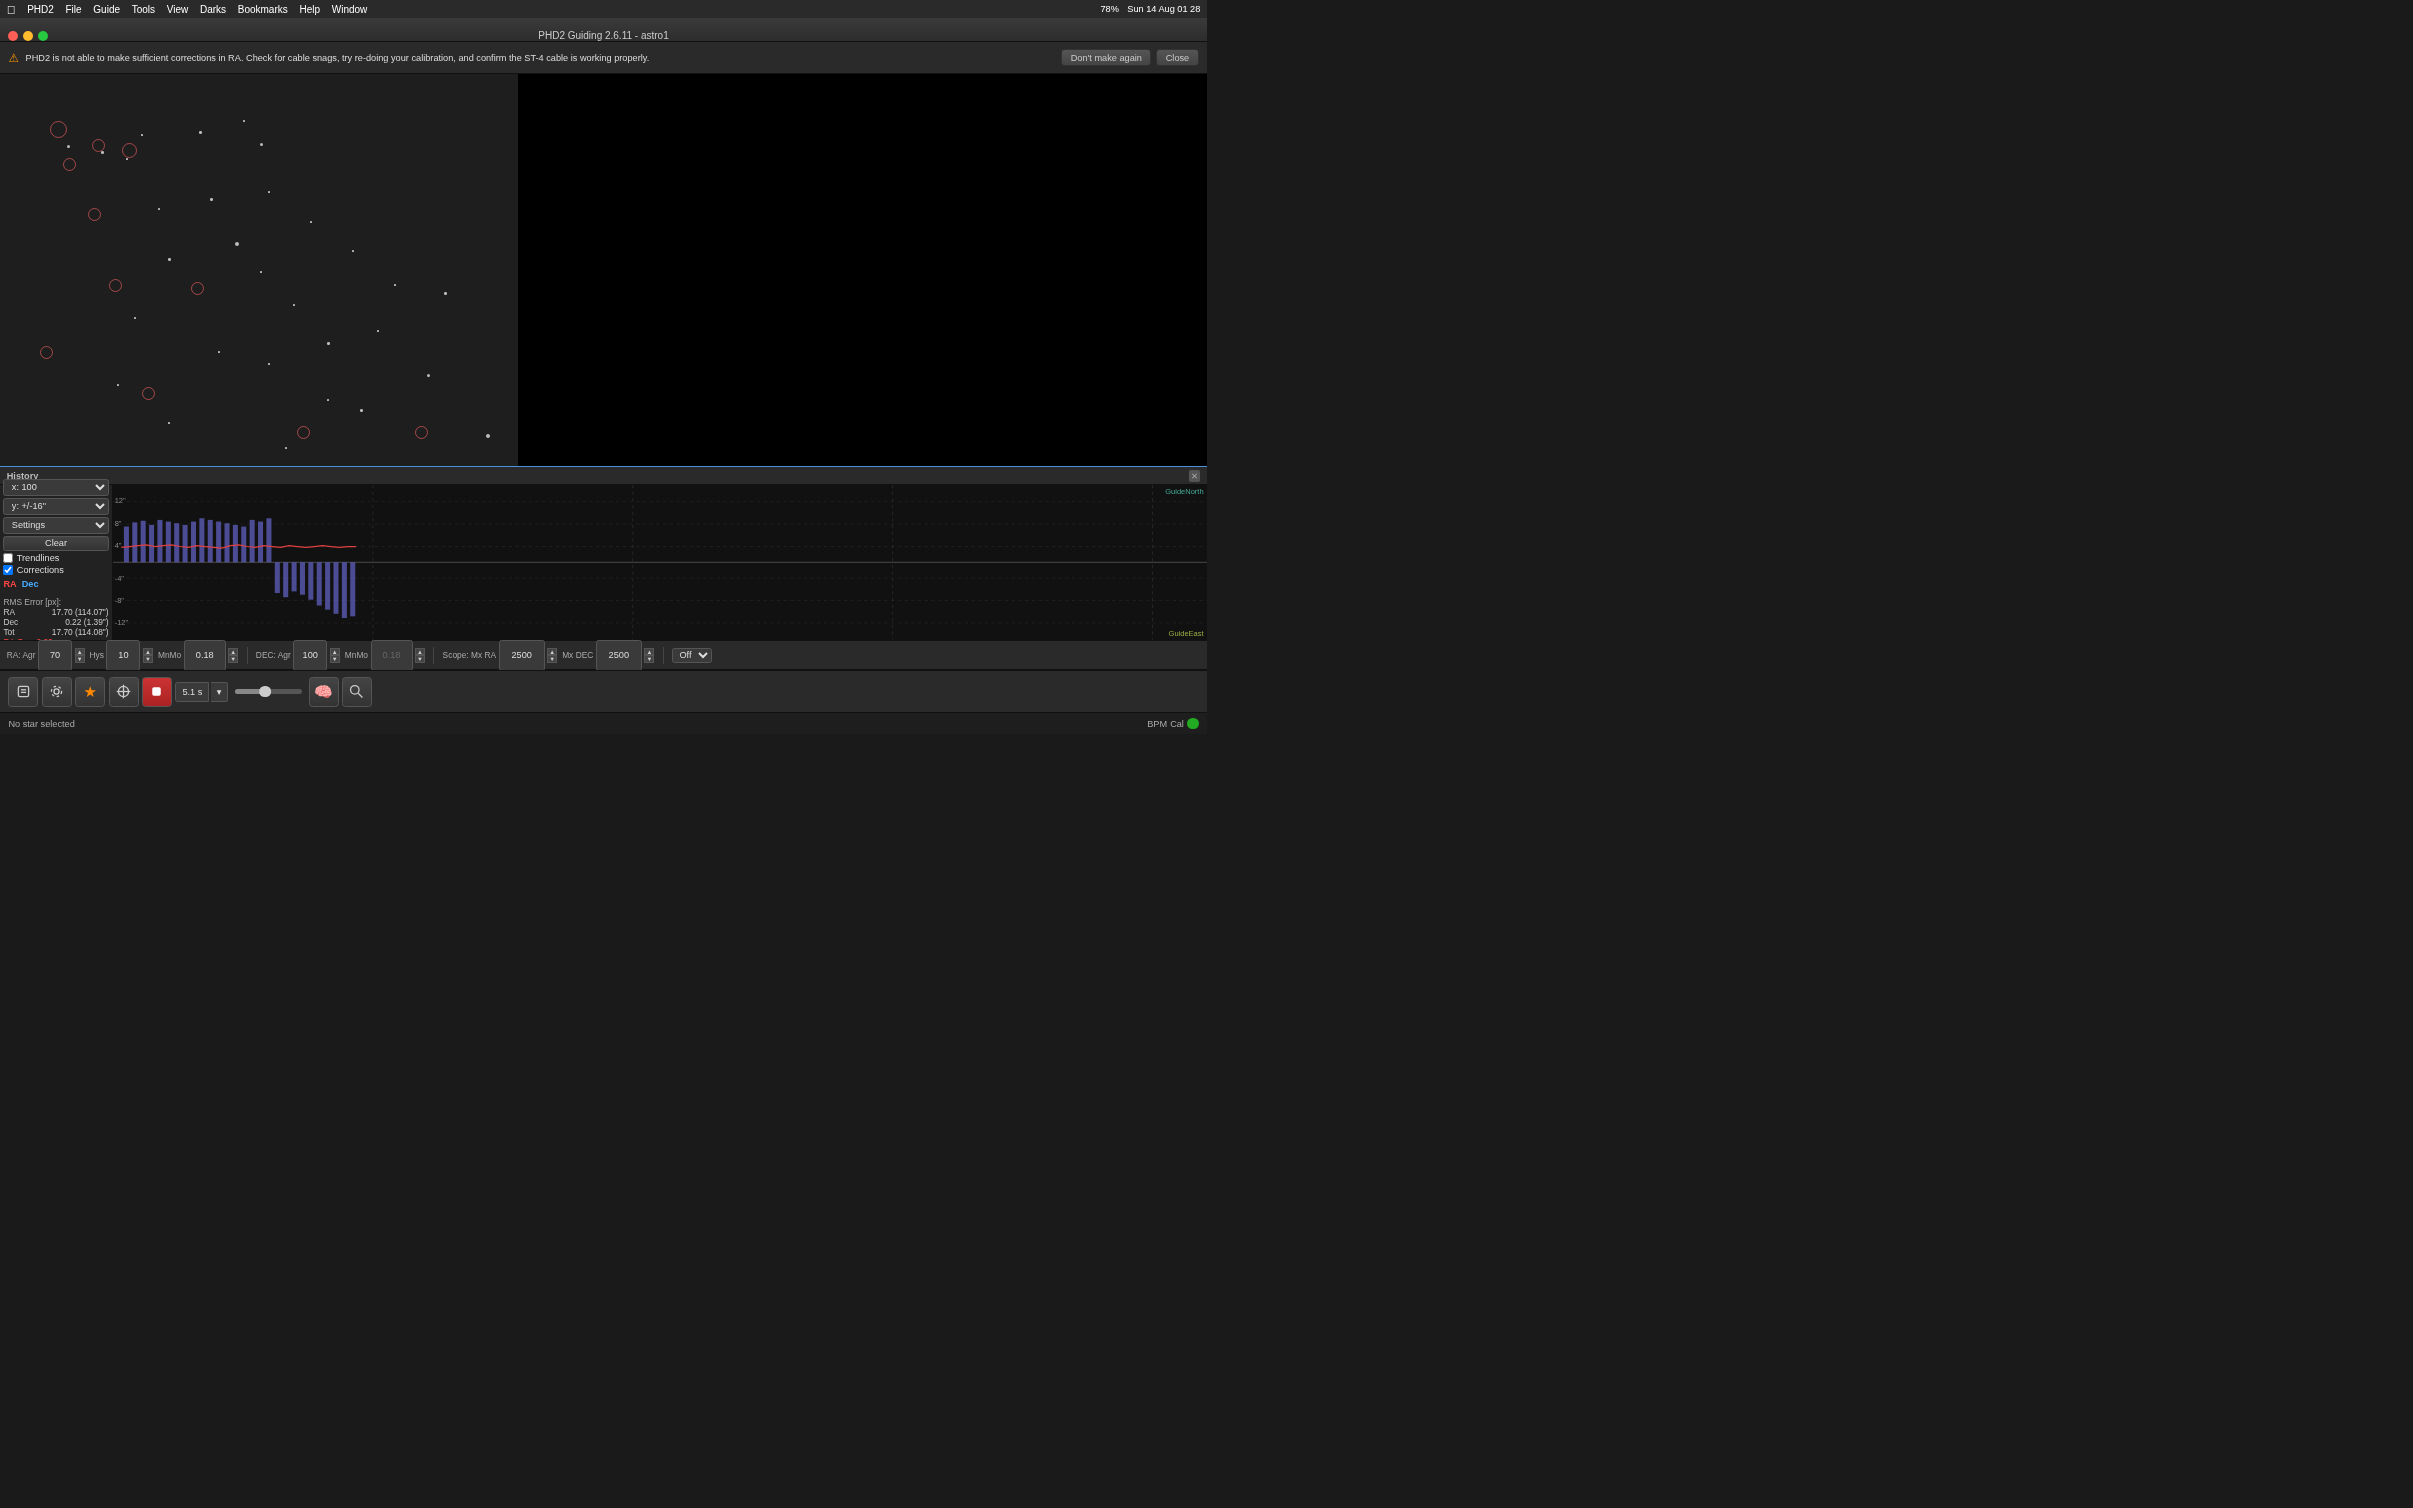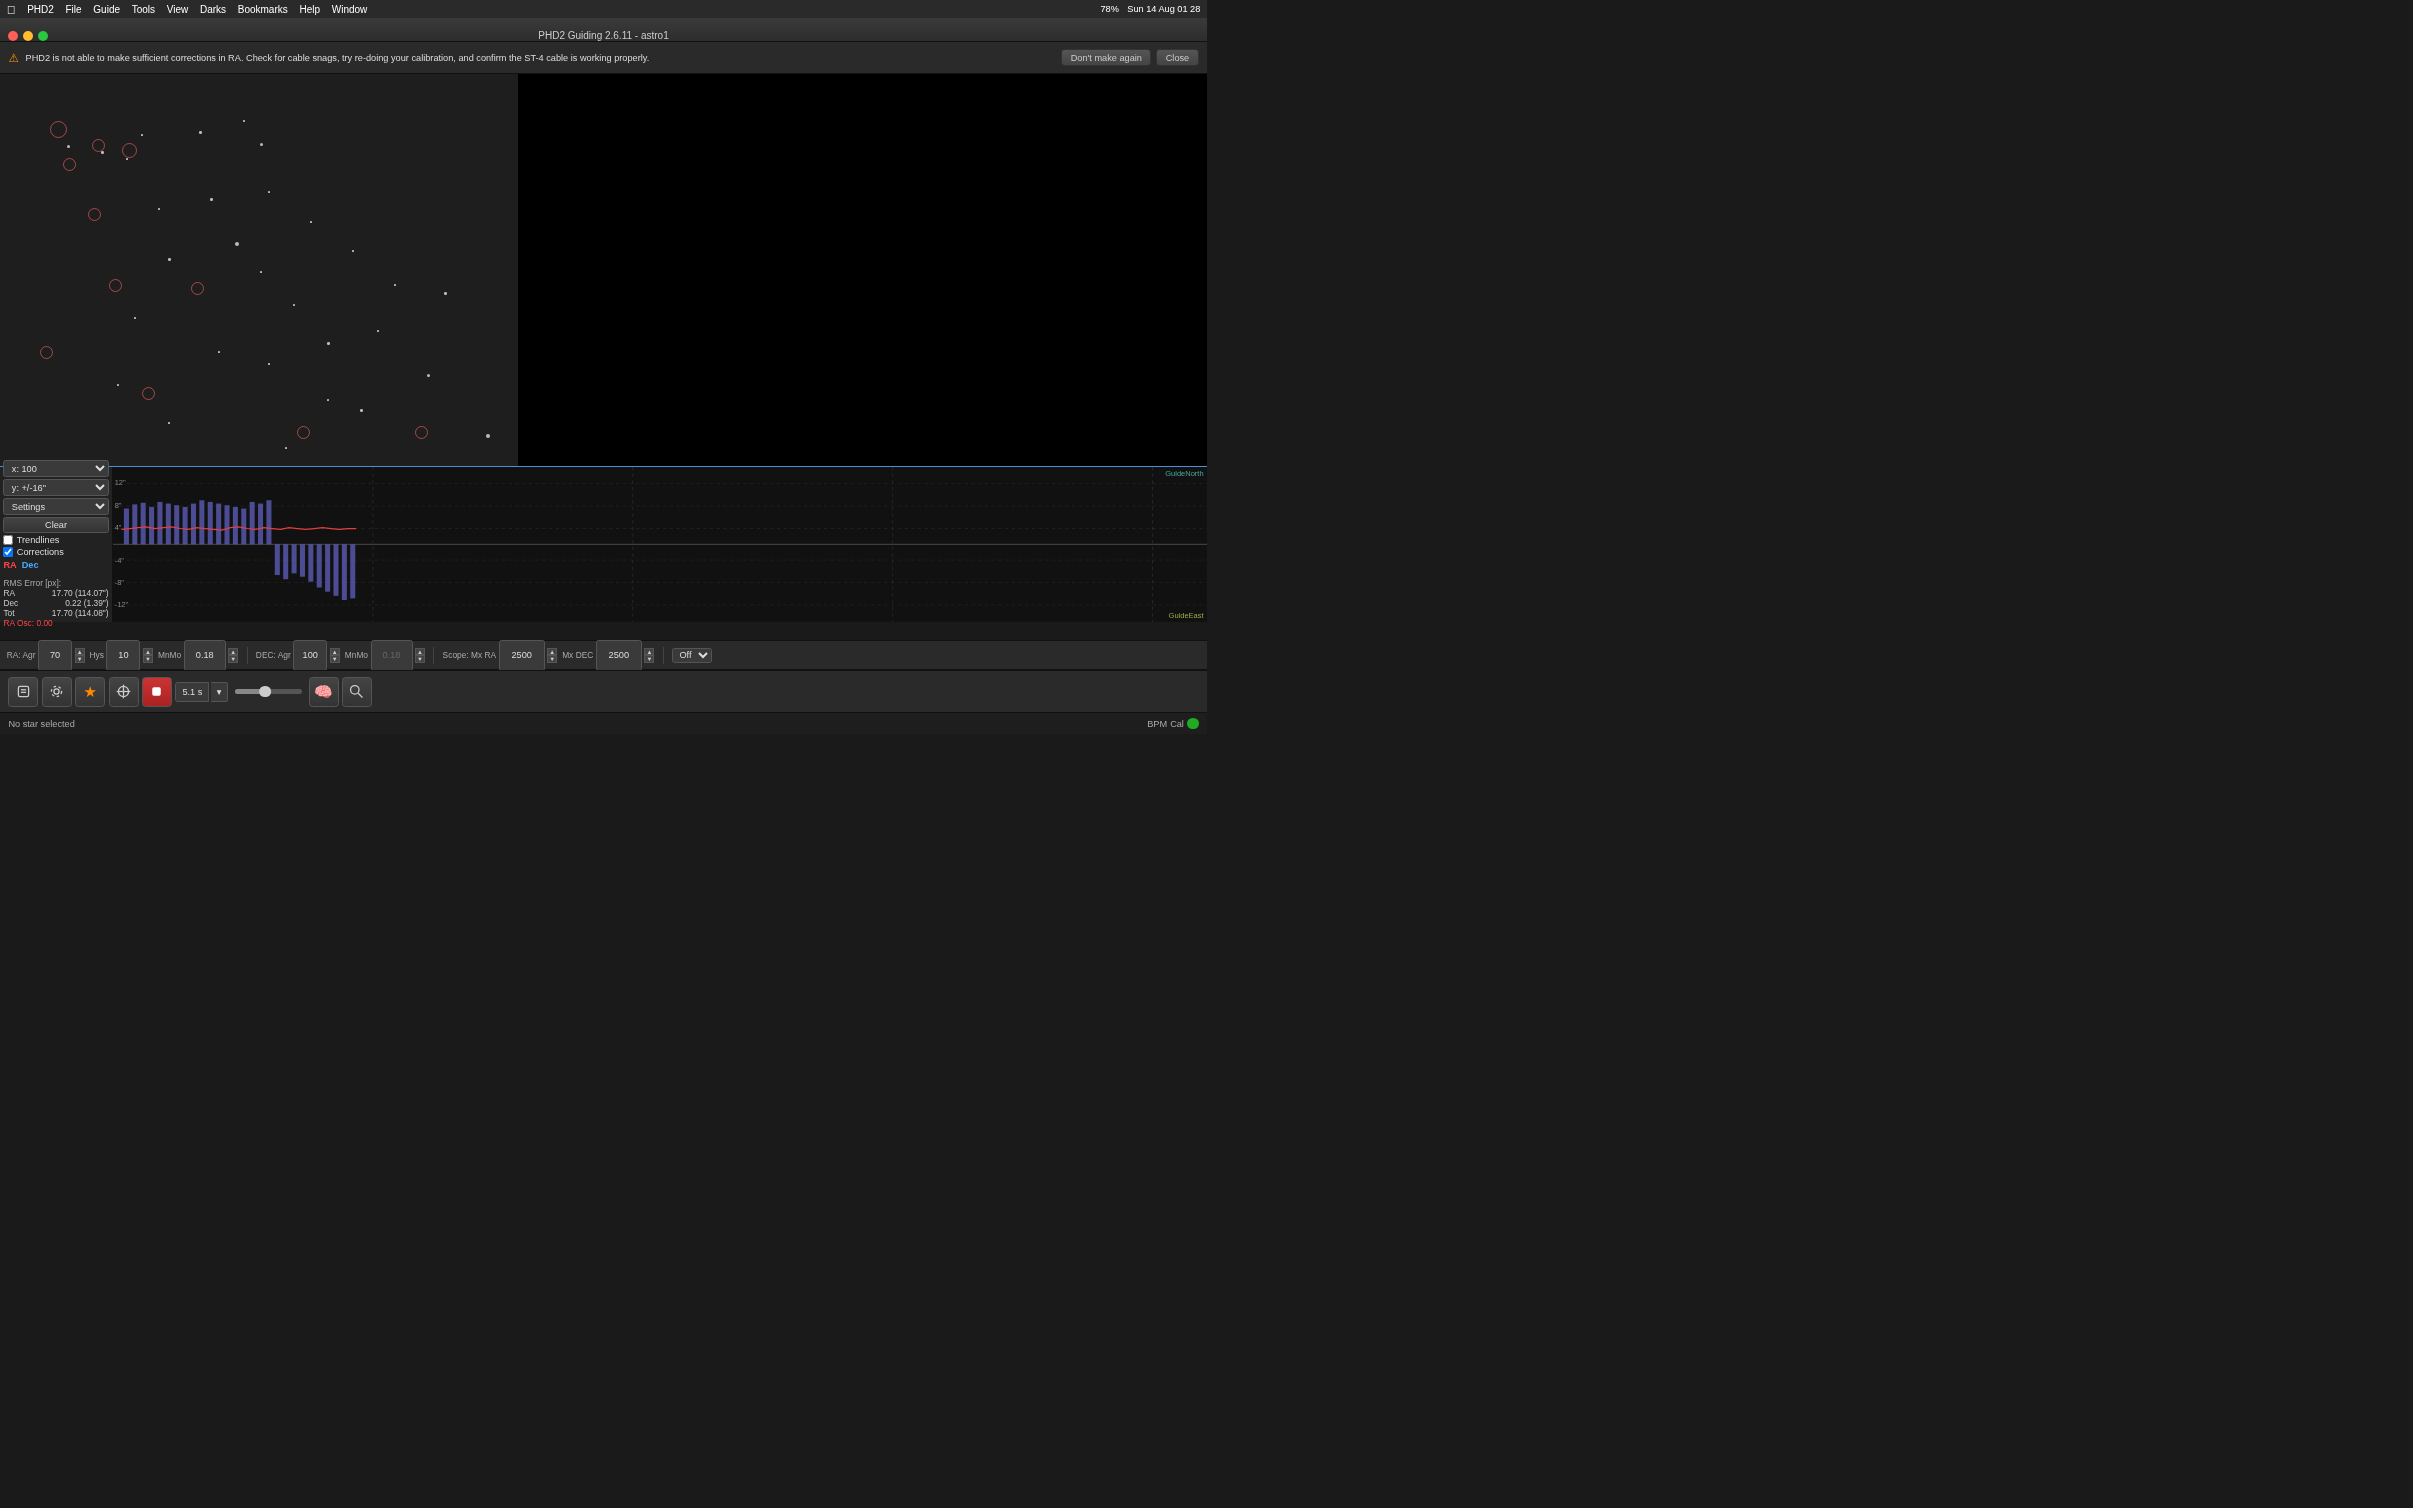--- a/index.html
+++ b/index.html
@@ -463,20 +463,24 @@
       <div class="circle-marker" style="width:13.4px;height:13.4px;top:313px;left:142px;"></div>
       <div class="circle-marker" style="width:13.4px;height:13.4px;top:352px;left:297px;"></div>
       <div class="circle-marker" style="width:13.4px;height:13.4px;top:352px;left:415px;"></div>
     </div>
   </div>
 
   <div class="camera-right"></div>
 </div>
 
 <div class="history-panel">
+  <div class="history-header">
+    <span class="history-title">History</span>
+    <div class="history-close">✕</div>
+  </div>
 
   <div class="history-body">
 
     <div class="history-controls">
 
       <div class="ctrl-row">
         <select class="ctrl-select">
           <option>x: 100</option>
         </select>
       </div>

